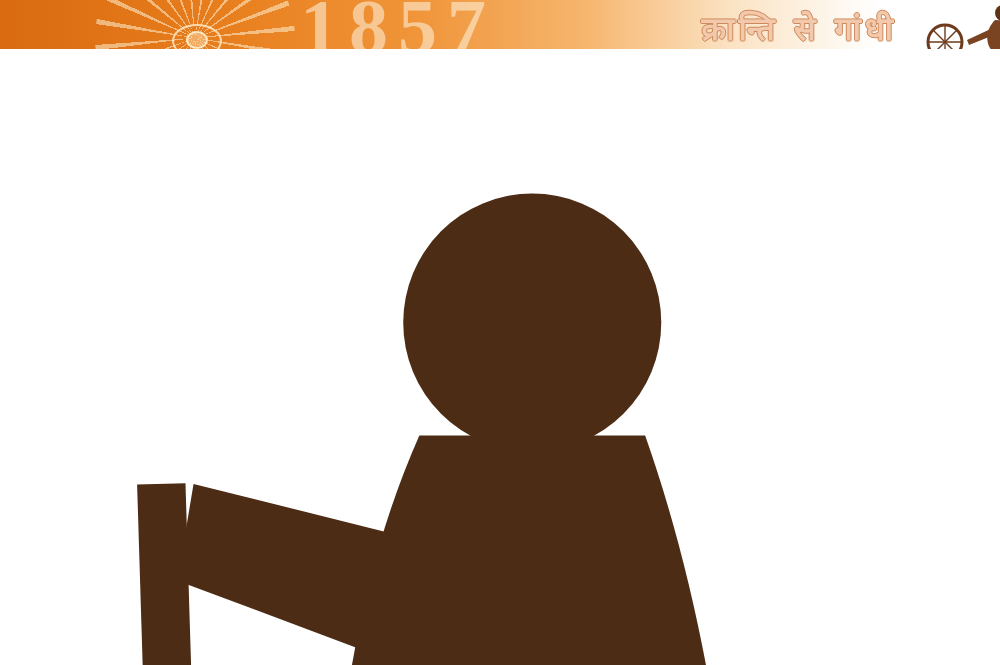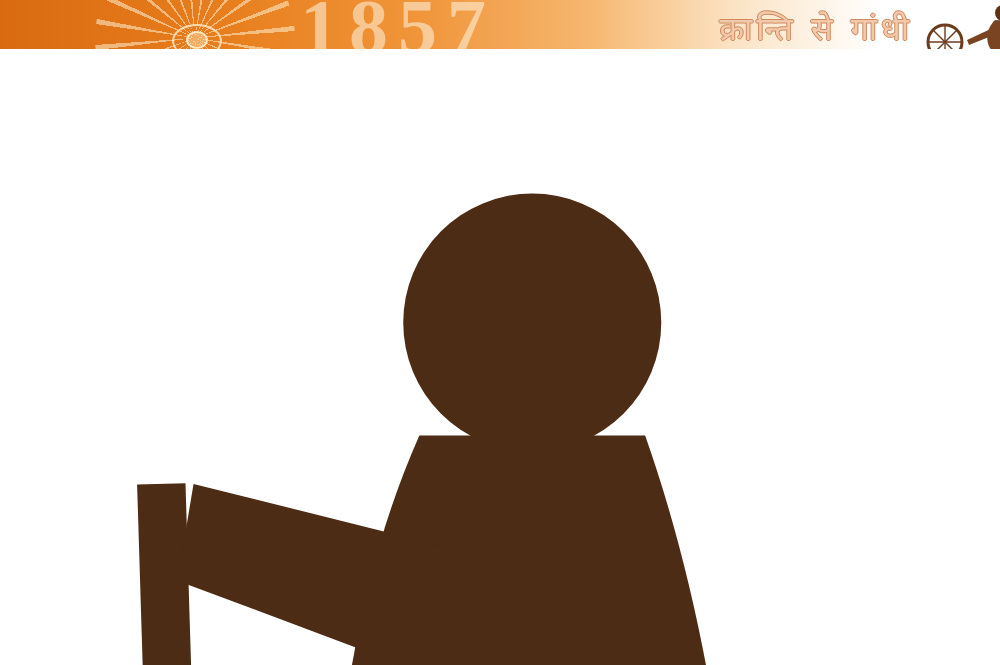--- a/index.html
+++ b/index.html
@@ -7,21 +7,21 @@
         font-family:"DejaVu Sans",sans-serif;margin:0 auto;}
   
   .top-banner{position:absolute;left:0;top:0;width:1000px;height:49px;overflow:hidden;
     background:linear-gradient(90deg,#d96a10 0%,#e87f1e 22%,#f0953a 40%,#f6b66e 56%,#fbe3c4 70%,#ffffff 84%);padding-left:47px;}
   .sunburst{position:absolute;left:95px;top:-62px;width:200px;height:200px;border-radius:50%;
     background:repeating-conic-gradient(from 8deg at 50% 50%,rgba(255,240,210,.55) 0 3deg,rgba(255,240,210,0) 3deg 15deg);}
   .sun-core{position:absolute;left:172px;top:24px;width:46px;height:30px;border:2px solid rgba(255,238,205,.8);border-radius:50%;}
   .sun-core-in{position:absolute;left:186px;top:31px;width:18px;height:14px;border:2px solid rgba(255,238,205,.9);border-radius:50%;background:rgba(255,220,170,.5);}
   .wm-top{position:absolute;left:300px;top:-18px;font-family:"Liberation Serif",serif;font-weight:bold;
     font-size:78px;letter-spacing:10px;color:rgba(255,246,228,.55);}
-  .title-hi{position:absolute;right:134px;top:6px;font-size:32px;font-weight:normal;color:#f2c9ac;
+  .title-hi{position:absolute;right:150px;top:6px;font-size:32px;font-weight:bold;color:#f2c9ac;
     text-shadow:0 1px 0 #cf8a5c,0 -1px 0 #cf8a5c,1px 0 0 #cf8a5c,-1px 0 0 #cf8a5c;letter-spacing:4px;}
   .charkha{position:absolute;right:0;top:0;width:140px;height:57px;}
   .left-margin{position:absolute;left:0;top:57px;width:38px;height:551px;
     background:linear-gradient(180deg,#ec8f33 0%,#f2a754 22%,#f7c astre 0;background:linear-gradient(180deg,#ec8f33 0%,#f2a754 22%,#f8cd9c 45%,#fcebd6 62%,#ffffff 78%);}
   .face{width:28px;height:42px;border-radius:50%;margin:10px auto 0;
     background:radial-gradient(ellipse at 50% 35%,#dca468,#b06a2a 70%,#965417);opacity:.75;}
   .gandhi-walk{position:absolute;left:0px;top:462px;width:62px;height:170px;z-index:5;}
   .right-strip{position:absolute;right:0;top:176px;width:52px;height:345px;
     background:linear-gradient(180deg,rgba(255,255,255,0) 0%,#c4e6cd 8%,#7fc493 25%,#4ead6e 55%,#93d0a6 85%,rgba(255,255,255,0) 100%);}
   .gface{width:30px;height:46px;border-radius:50%;margin:12px auto 0;

